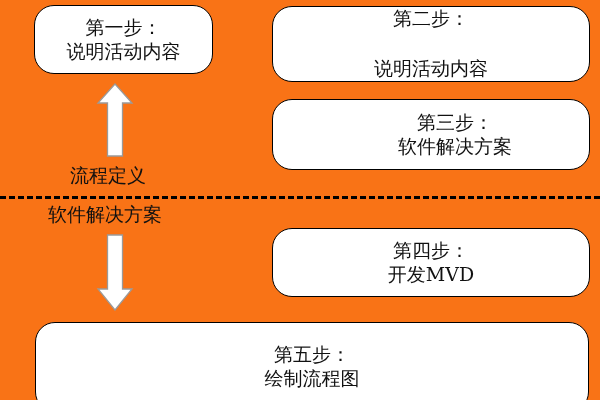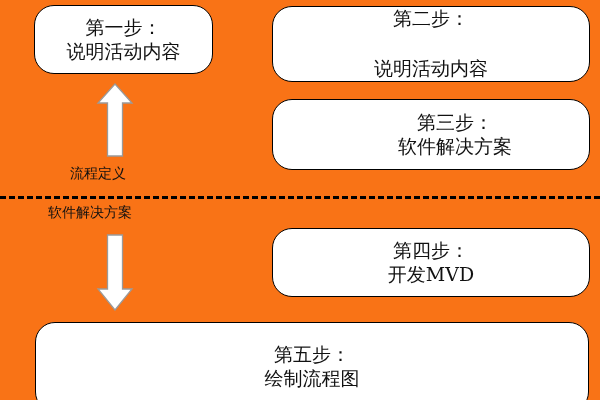--- a/index.html
+++ b/index.html
@@ -48,21 +48,21 @@
     left: 0;
     top: 196px;
     width: 600px;
     height: 0;
     border-top: 3px dashed #000000;
   }
 
   
   .flow-label {
     position: absolute;
-    font-size: 14px;
+    font-size: 19px;
     color: #111111;
     white-space: nowrap;
     line-height: 1;
   }
   #label-process-definition { left: 70px; top: 166px; }
   #label-software-solution  { left: 48px; top: 205px; }
 
   
   .block-arrow {
     position: absolute;

